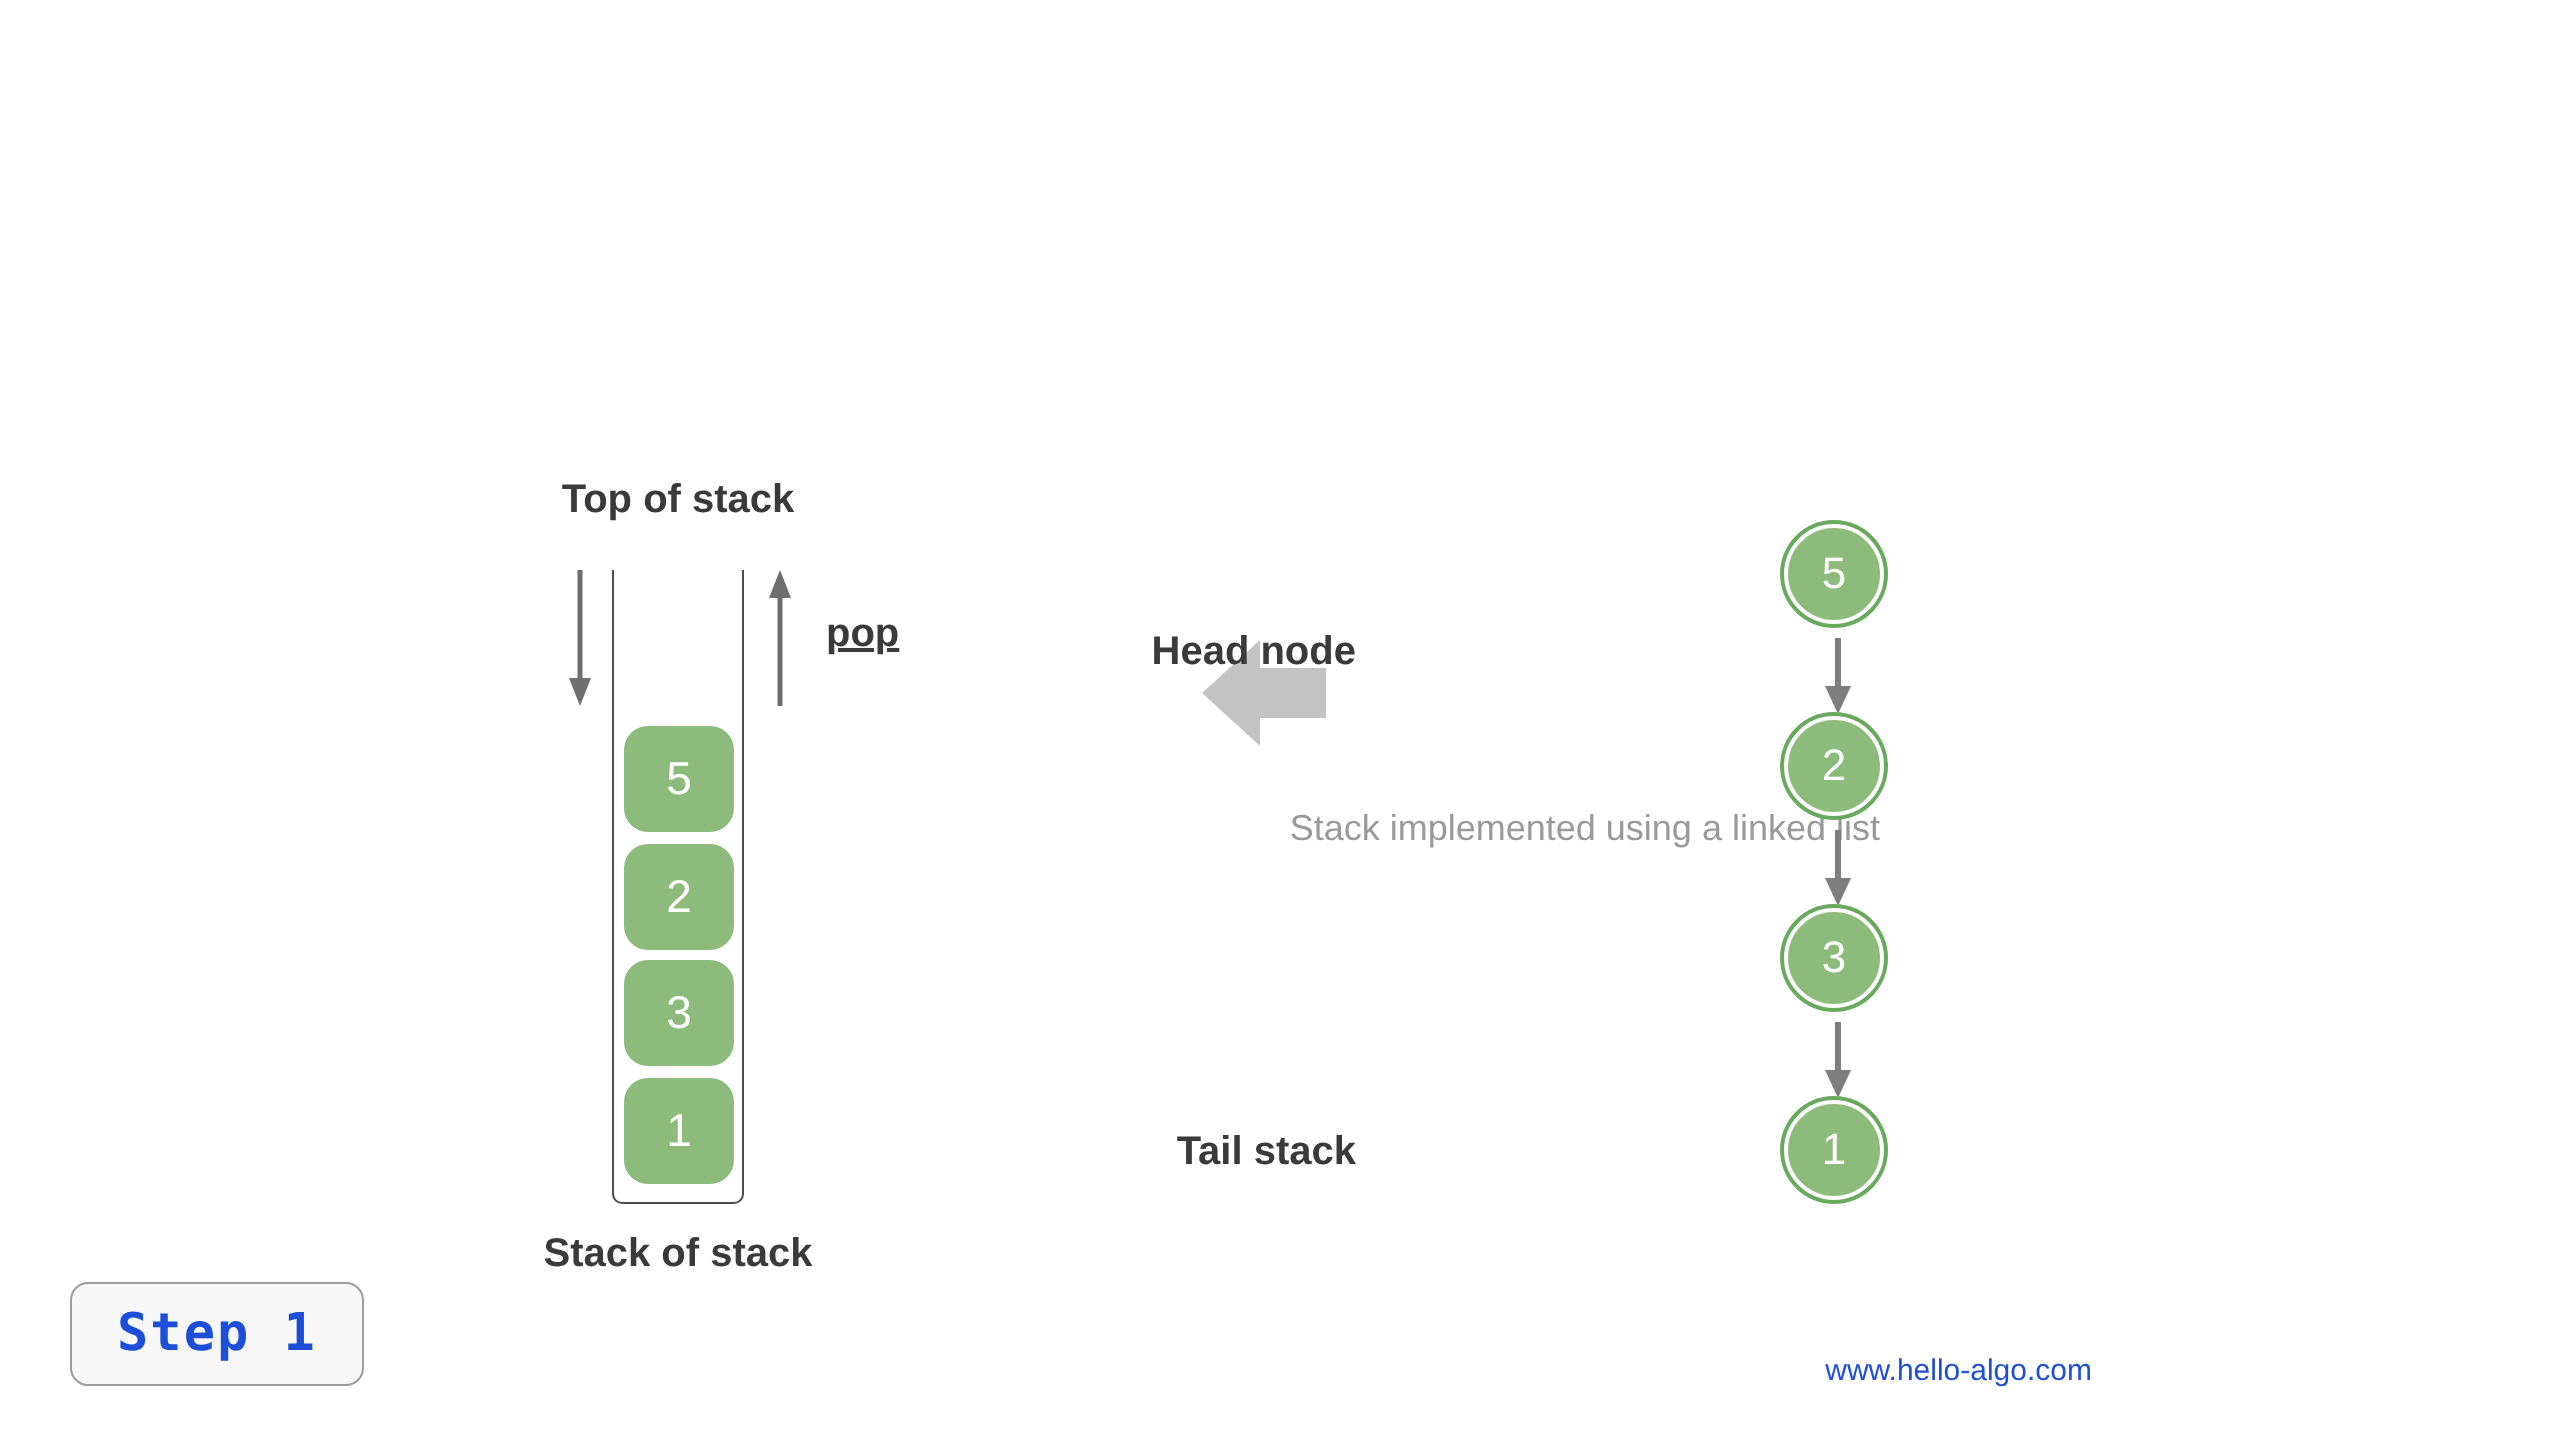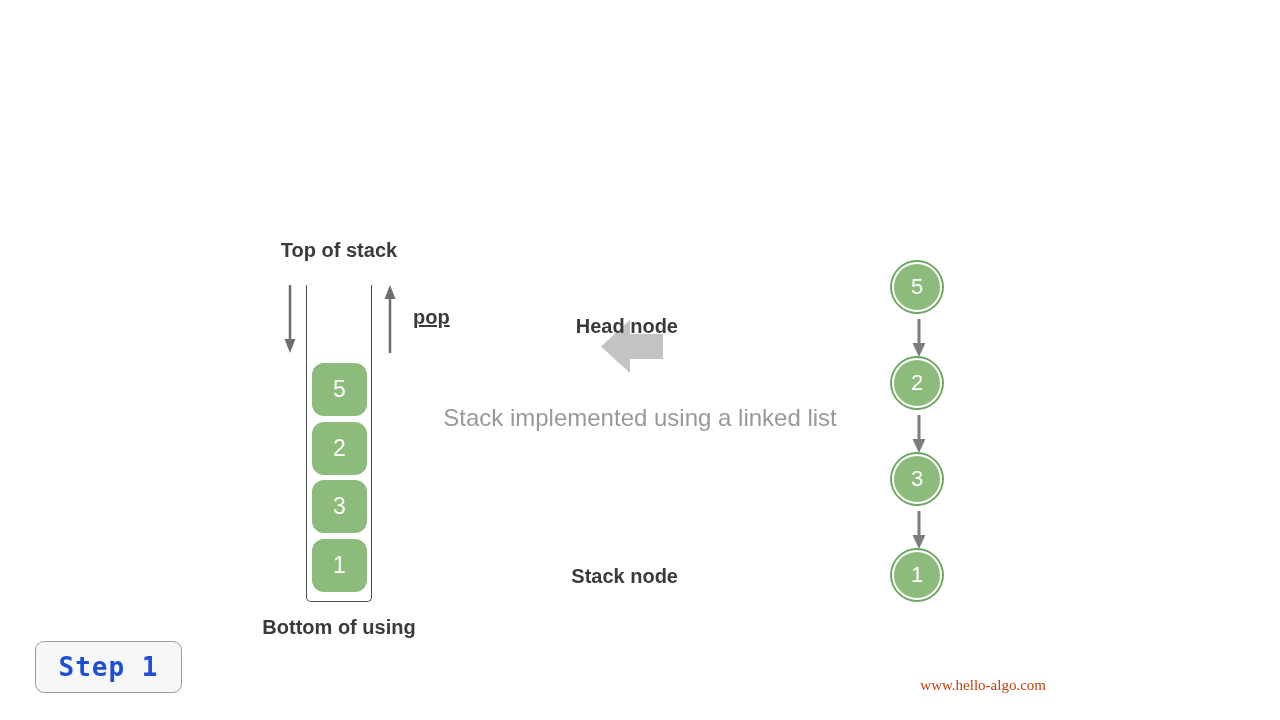--- a/index.html
+++ b/index.html
@@ -30,34 +30,34 @@
     background: #8cbb7b; border: 2px solid #ffffff; border-radius: 50%;
     box-shadow: 0 0 0 2px #69a95e;
     display: flex; align-items: center; justify-content: center;
     color: #ffffff; font-size: 22px; font-weight: 500;
   }
 
   .arrow-svg { position: absolute; }
 
   .caption {
     position: absolute; left: 340px; top: 404px; width: 600px;
-    text-align: center; font-size: 24px; color: #999999; white-space: nowrap;
+    text-align: right; font-size: 18px; color: #999999; white-space: nowrap;
   }
 
   .step-badge {
     position: absolute; left: 35px; top: 641px; width: 147px; height: 52px;
     background: #f7f7f7; border: 1.5px solid #9d9d9d; border-radius: 9px;
     display: flex; align-items: center; justify-content: center;
     font-family: "DejaVu Sans Mono", monospace; font-size: 26px; font-weight: 700;
     color: #1d4ed8; letter-spacing: 1px;
   }
 
   .watermark {
     position: absolute; right: 38px; top: 677px;
-    font-family: Liberation Serif, serif; font-size: 15px; color: #c2410c;
+    font-family: Liberation Sans, sans-serif; font-size: 15px; color: #1d4ed8;
     white-space: nowrap;
   }
 </style>
 </head>
 <body>
 
 <div class="stage">
 
   <div class="bold-label center-text" style="left:189px; top:239px; width:300px;">Top of stack</div>
 
@@ -81,30 +81,30 @@
   <div class="stack-item" style="top:422px;">
     <span>2</span>
   </div>
   <div class="stack-item" style="top:480px;">
     <span>3</span>
   </div>
   <div class="stack-item" style="top:539px;">
     <span>1</span>
   </div>
 
-  <div class="bold-label center-text" style="left:189px; top:616px; width:300px;">Bottom of using</div>
+  <div class="bold-label center-text" style="left:189px; top:616px; width:300px;">Stack of stack</div>
 
   <svg class="arrow-svg" style="left:601px; top:320px;" width="62" height="53" viewBox="0 0 62 53">
     <polygon points="0,26.5 29,0 29,14 62,14 62,39 29,39 29,53" fill="#c3c3c3"></polygon>
   </svg>
 
   <div class="caption">Stack implemented using a linked list</div>
 
   <div class="bold-label right-text" style="right:406px; top:279px; width:220px;margin-top:36px;">Head node</div>
-  <div class="bold-label right-text" style="right:406px; top:565px; width:220px;">Stack node</div>
+  <div class="bold-label right-text" style="right:406px; top:565px; width:220px;">Tail stack</div>
 
   <div class="ll-node" style="top:262px;">
     <span>5</span>
   </div>
   <svg class="arrow-svg" style="left:911px; top:319px;" width="16" height="38" viewBox="0 0 16 38">
     <line x1="8" y1="0" x2="8" y2="26" stroke="#7d7d7d" stroke-width="3"></line>
     <polygon points="8,38 1.5,24 14.5,24" fill="#7d7d7d"></polygon>
   </svg>
 
   <div class="ll-node" style="top:358px;">

